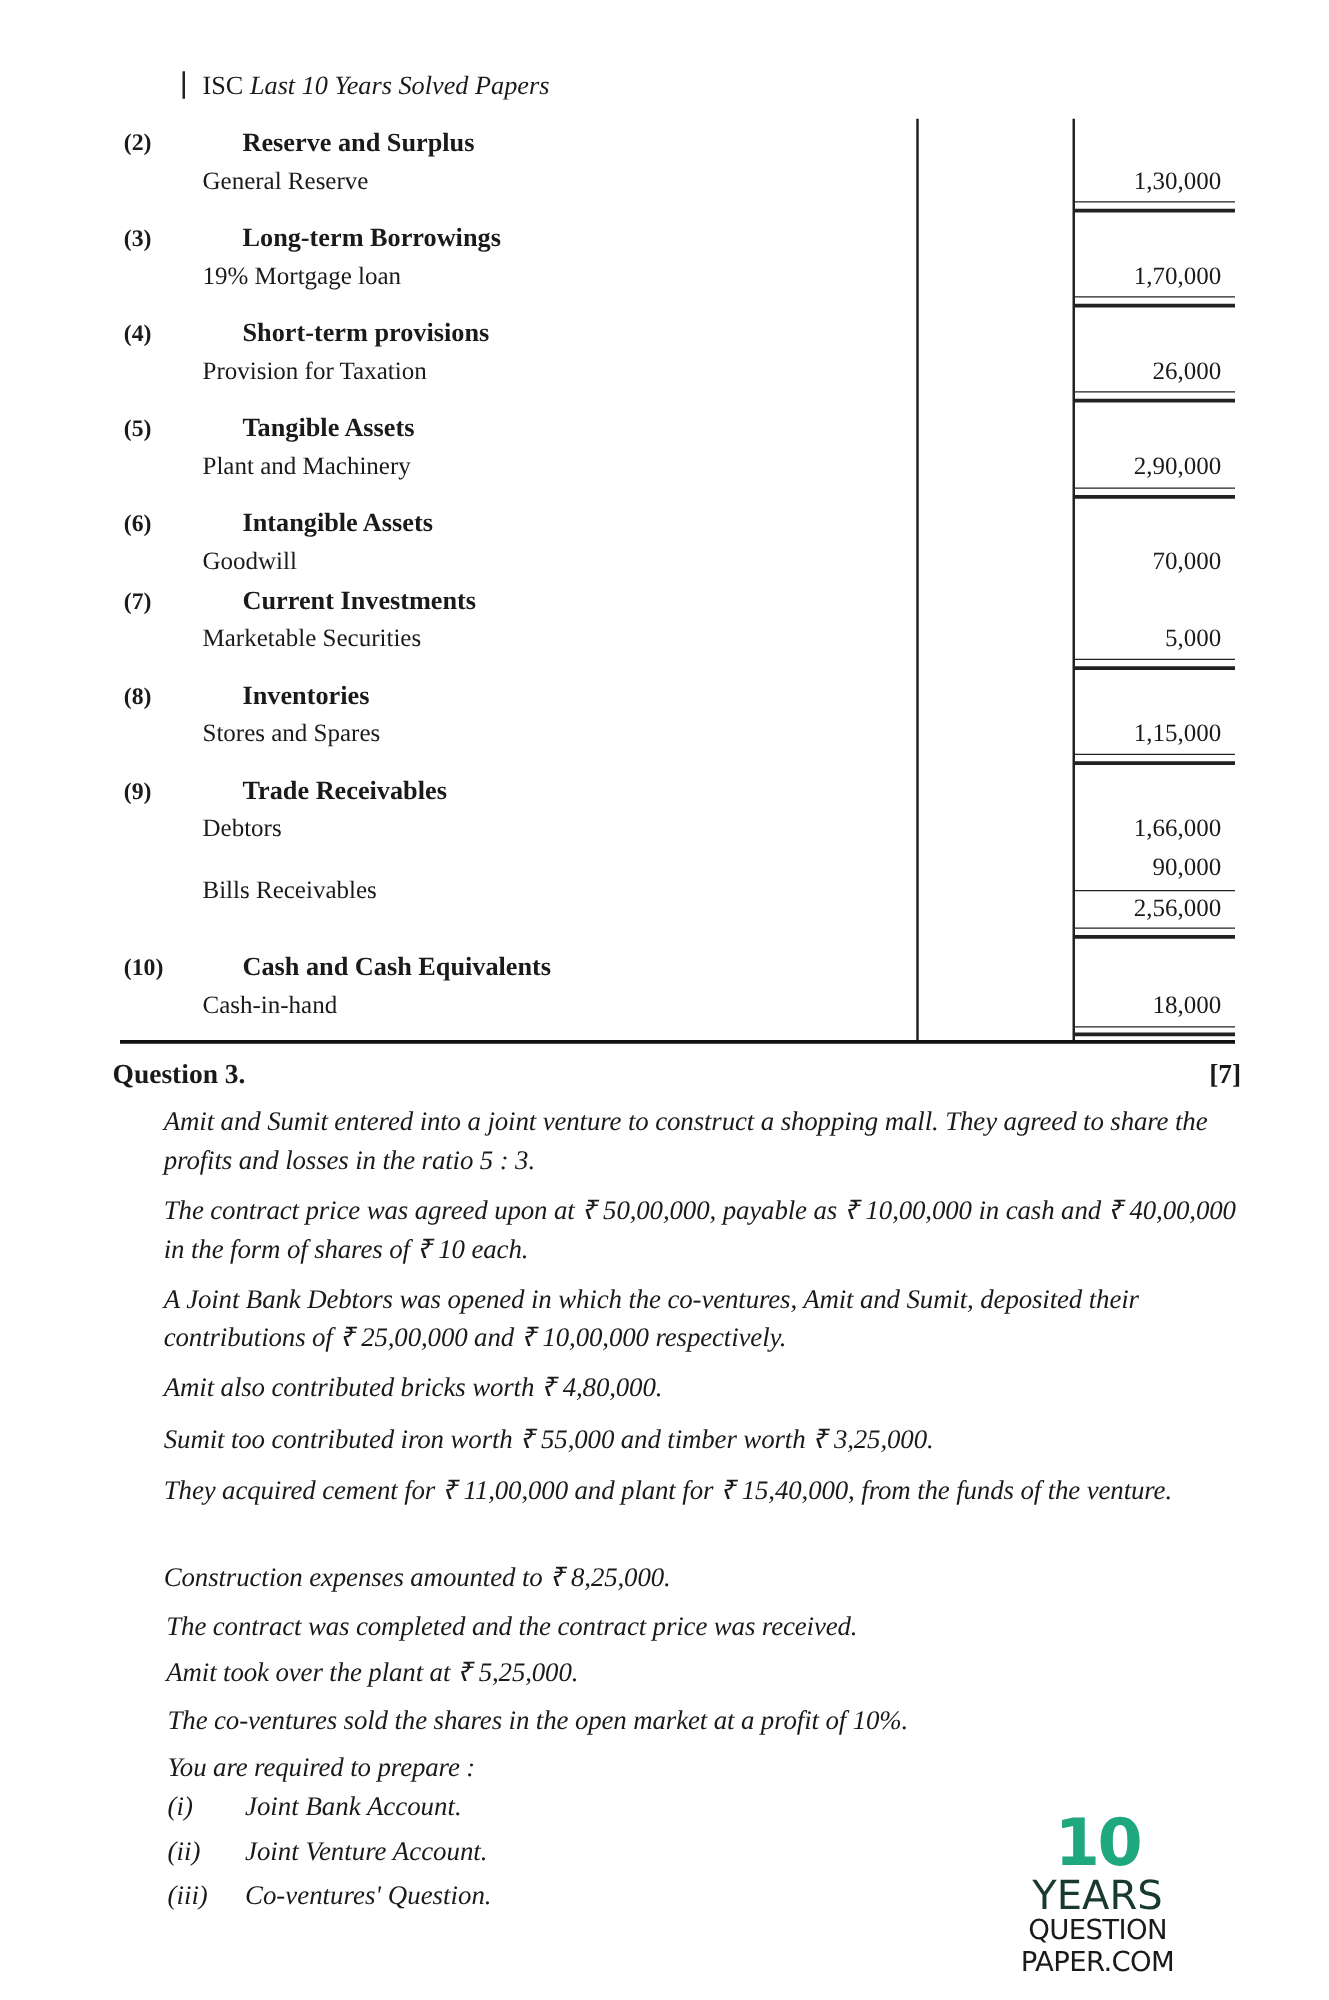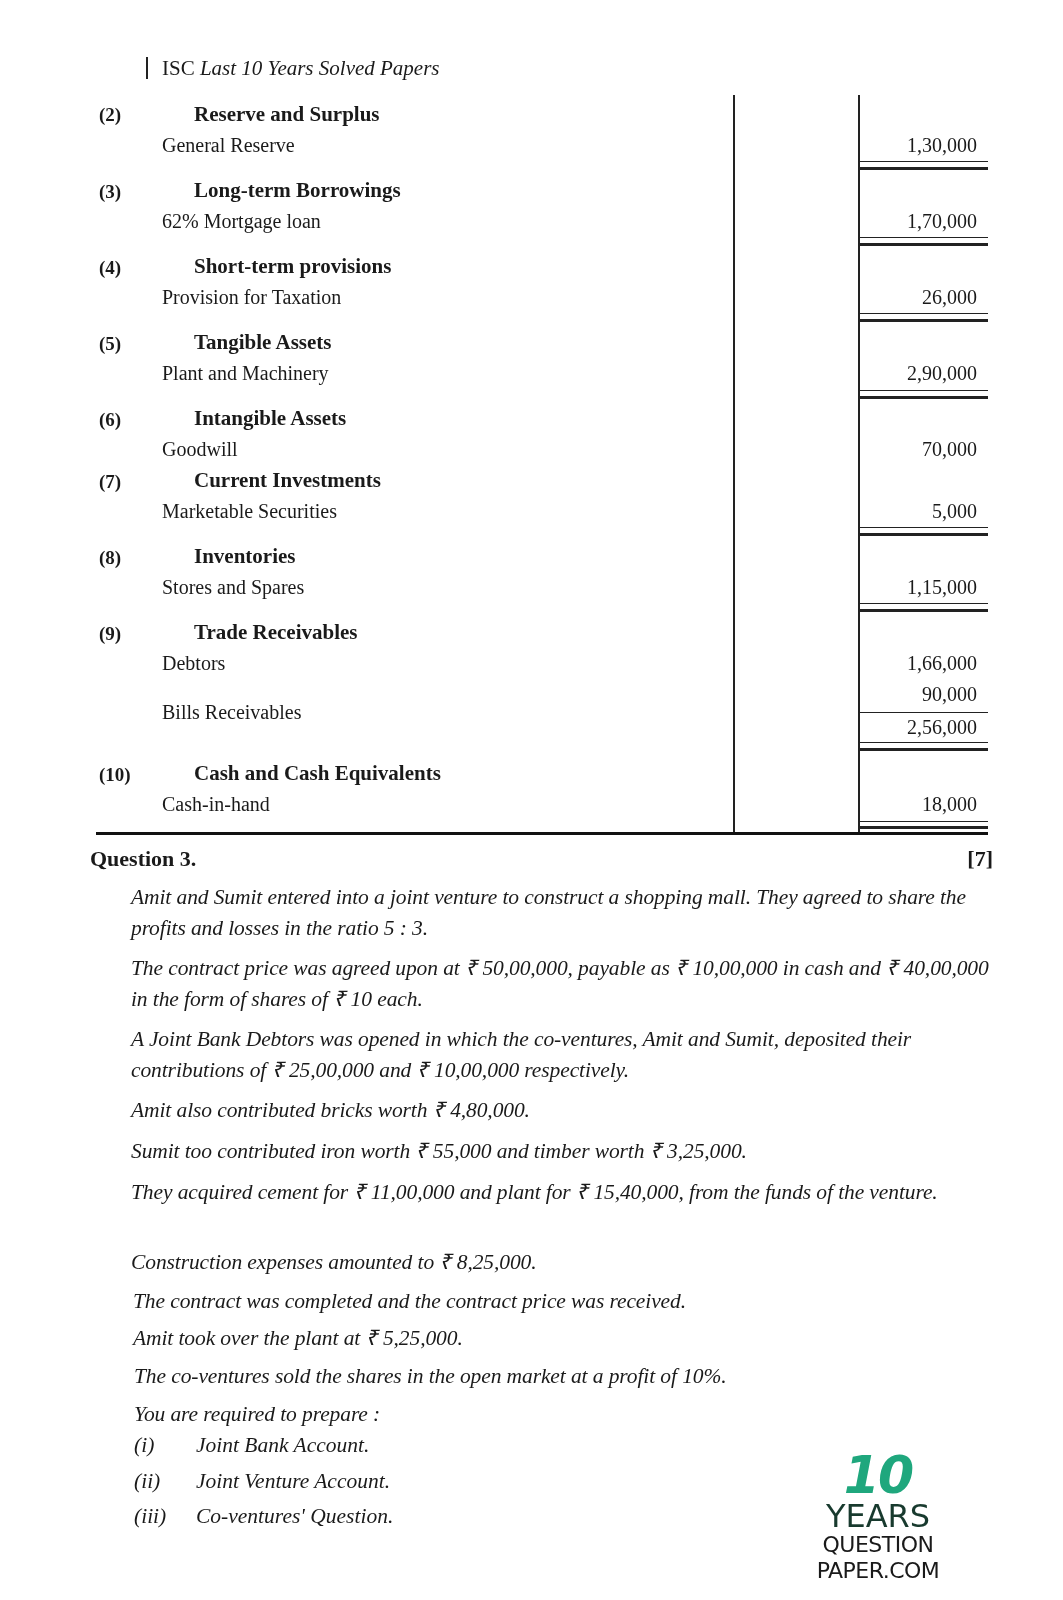--- a/index.html
+++ b/index.html
@@ -21,21 +21,21 @@
   .table-bottom { position: absolute; left: 96px; width: 892px; height: 3px; background: #111; top: 832px; }
 
   .q-title { position: absolute; left: 90px; top: 846px; font-size: 22px; font-weight: bold; font-family: "Liberation Serif", serif; }
   .q-marks { position: absolute; right: 70px; top: 846px; font-size: 22px; font-weight: bold; font-family: "Liberation Serif", serif; }
   .para { position: absolute; left: 131px; width: 870px; font-size: 21.5px; font-style: italic; line-height: 31px;
           font-family: "Liberation Serif", serif; letter-spacing: -0.1px; }
   .req { position: absolute; left: 134px; font-size: 21.5px; font-style: italic; font-family: "Liberation Serif", serif; }
   .req .roman { display: inline-block; width: 62px; }
 
   .logo { position: absolute; left: 758px; top: 1450px; width: 240px; text-align: center; font-family: "DejaVu Sans", sans-serif; }
-  .logo .ten { font-size: 52px; font-weight: bold; color: #1fa77d; line-height: 50px; letter-spacing: -2px; font-style: italic; }
+  .logo .ten { font-size: 52px; font-weight: bold; color: #1fa77d; line-height: 50px; letter-spacing: -2px; }
   .logo .years { font-size: 32px; color: #183a2e; line-height: 32px; }
   .logo .site { font-size: 22px; color: #1a1a1a; line-height: 26px; letter-spacing: -0.5px; }
 </style>
 </head>
 <body>
 
 <div class="header">
   <span class="bar"></span><span>ISC</span>
   <span class="it">Last 10 Years Solved Papers</span>
 </div>
@@ -50,21 +50,21 @@
     <span class="title" style="top:102px">Reserve and Surplus</span>
     <span class="item" style="top:134px">General Reserve</span>
     <span class="amt" style="top:134px">1,30,000</span>
     <div class="rule-thin" style="top:161px"></div>
     <div class="rule-thick" style="top:167px"></div>
   </div>
 
   <div class="note">
     <span class="num" style="top:181px">(3)</span>
     <span class="title" style="top:178px">Long-term Borrowings</span>
-    <span class="item" style="top:210px">62% Mortgage loan</span>
+    <span class="item" style="top:210px">19% Mortgage loan</span>
     <span class="amt" style="top:210px">1,70,000</span>
     <div class="rule-thin" style="top:237px"></div>
     <div class="rule-thick" style="top:243px"></div>
   </div>
 
   <div class="note">
     <span class="num" style="top:257px">(4)</span>
     <span class="title" style="top:254px">Short-term provisions</span>
     <span class="item" style="top:286px">Provision for Taxation</span>
     <span class="amt" style="top:286px">26,000</span>

